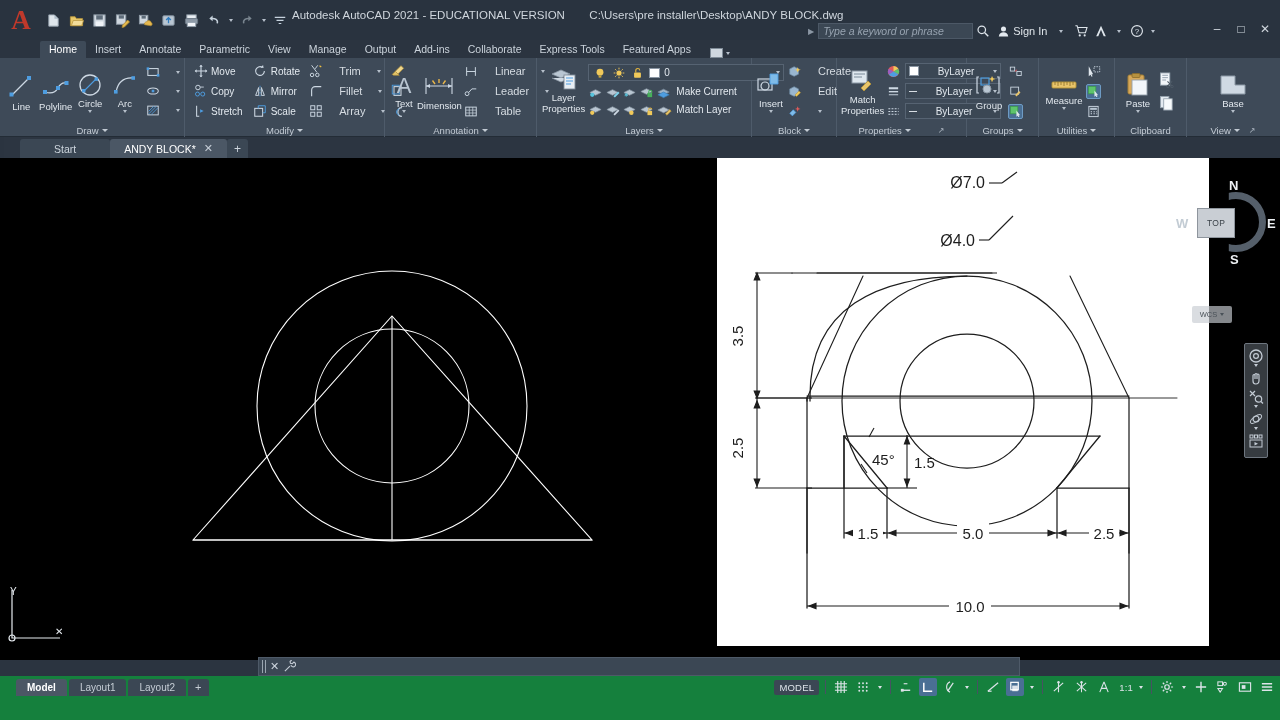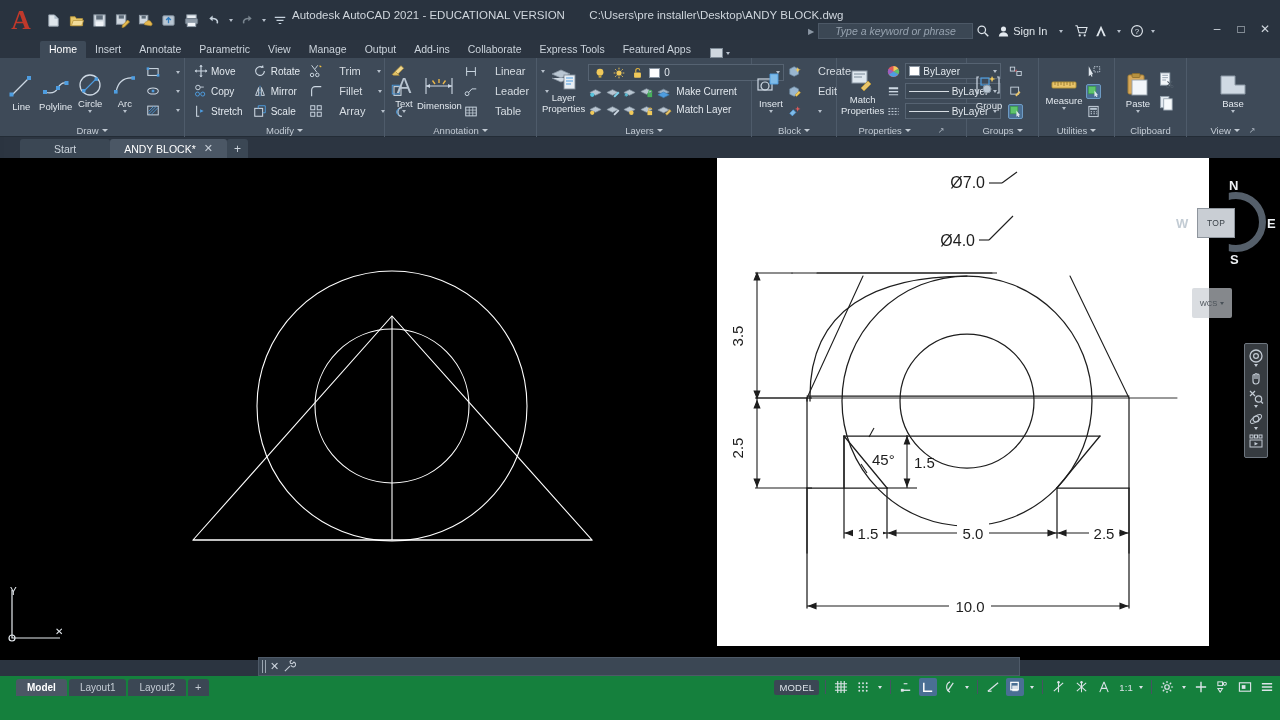--- a/index.html
+++ b/index.html
@@ -19,21 +19,21 @@
              border-radius:2px; }
   .qat .qi svg { display:block; }
   .qat .tiny { width:9px; display:flex; align-items:center; justify-content:center;
                color:#aab4bf; font-size:7px; }
   .title-text { position:absolute; left:292px; top:0; height:30px; line-height:30px;
                 font-size:11.5px; color:#cfd6dd; white-space:nowrap; }
   .title-path { color:#cfd6dd; }
   .searchwrap { position:absolute; left:808px; top:21px; display:flex; align-items:center; }
   .search-arrow { color:#8b97a4; font-size:8px; margin-right:4px; }
   .searchbox { width:155px; height:16px; background:#3b4754; border:1px solid #4c5866;
-               color:#97a3b0; font-size:10.5px; font-style:italic; padding:0 16px;
+               color:#97a3b0; font-size:10.5px; font-style:italic; padding:0 4px;
                line-height:14px; }
   .tb-ico { width:20px; height:20px; display:flex; align-items:center; justify-content:center; }
   .signin { color:#dfe5ea; font-size:11px; white-space:nowrap; }
   .wincontrols { position:absolute; right:4px; top:20px; display:flex; gap:2px; }
   .wincontrols div { width:22px; height:18px; display:flex; align-items:center;
                      justify-content:center; color:#cfd6dd; font-size:12px; }
 
   
   .menubar { position:absolute; left:0; top:41px; width:1280px; height:17px;
              background:#2b3440; display:flex; align-items:flex-end; padding-left:40px; }
@@ -70,21 +70,21 @@
 
   
   .layer-combo { width:196px; height:17px; background:#3b4754; border:1px solid #566372;
                  display:flex; align-items:center; gap:4px; padding:0 3px; }
   .layer-combo .txt { font-size:10px; color:#e2e8ee; flex:1; }
   .swatch-w { width:11px; height:10px; background:#fff; border:1px solid #8a96a3; }
 
   
   .prop-row { display:flex; align-items:center; gap:4px; height:17px; }
   .prop-combo { width:96px; height:16px; background:#3b4754; border:1px solid #566372;
-                display:flex; align-items:center; gap:3px; padding:0 3px; position:relative;}
+                display:flex; align-items:center; gap:19px; padding:0 3px; position:relative;}
   .prop-combo .txt { font-size:10px; color:#e2e8ee; flex:1; text-align:right; padding-right:2px;}
   .prop-combo .txtl { font-size:10px; color:#e2e8ee; flex:1; }
   .lineprev { flex:1; height:1px; background:#d7dde3; }
 
   
   .filetabs { position:absolute; left:4px; top:137px; width:1280px; height:21px;
               background:#30394555; display:flex; align-items:flex-end; }
   .ftab { height:19px; padding:0 14px; display:flex; align-items:center; gap:8px;
           font-size:10.5px; color:#cdd5dd; border-radius:3px 3px 0 0; }
   .ftab.start { background:#3b4754; margin-left:16px; padding:0 34px; }
@@ -103,21 +103,21 @@
 
   
   .viewcube { position:absolute; right:8px; top:26px; width:72px; height:95px; }
   .vc-ring { position:absolute; left:6px; top:8px; width:60px; height:60px;
              border:7px solid #555f6a; border-radius:50%; box-sizing:border-box; clip-path: inset(0 0 0 38%);}
   .vc-top { position:absolute; left:-3px; top:24px; width:38px; height:30px;
             background:#c9ced4; border:1px solid #8e959d; display:flex;
             align-items:center; justify-content:center; color:#3b4249; font-size:8.5px;
             letter-spacing:.3px; }
   .vc-lbl { position:absolute; font-weight:bold; color:#eef1f4; font-size:13px; }
-  .wcs { position:absolute; right:48px; top:130px; width:40px; height:30px;
+  .wcs { position:absolute; right:48px; top:148px; width:40px; height:17px;
          background:#c7ccd2aa; border-radius:2px; display:flex; align-items:center;
          justify-content:center; gap:3px; color:#4a5158; font-size:7.5px; }
 
   .navbar { position:absolute; right:12px; top:185px; width:24px; height:115px;
             background:#5a626b99; border:1px solid #6e767f; border-radius:2px;
             display:flex; flex-direction:column; align-items:center; padding-top:4px; gap:3px;}
   .navbar .nbi { width:20px; display:flex; flex-direction:column; align-items:center; }
 
   
   .cmdbar { position:absolute; left:258px; top:657px; width:762px; height:19px;

